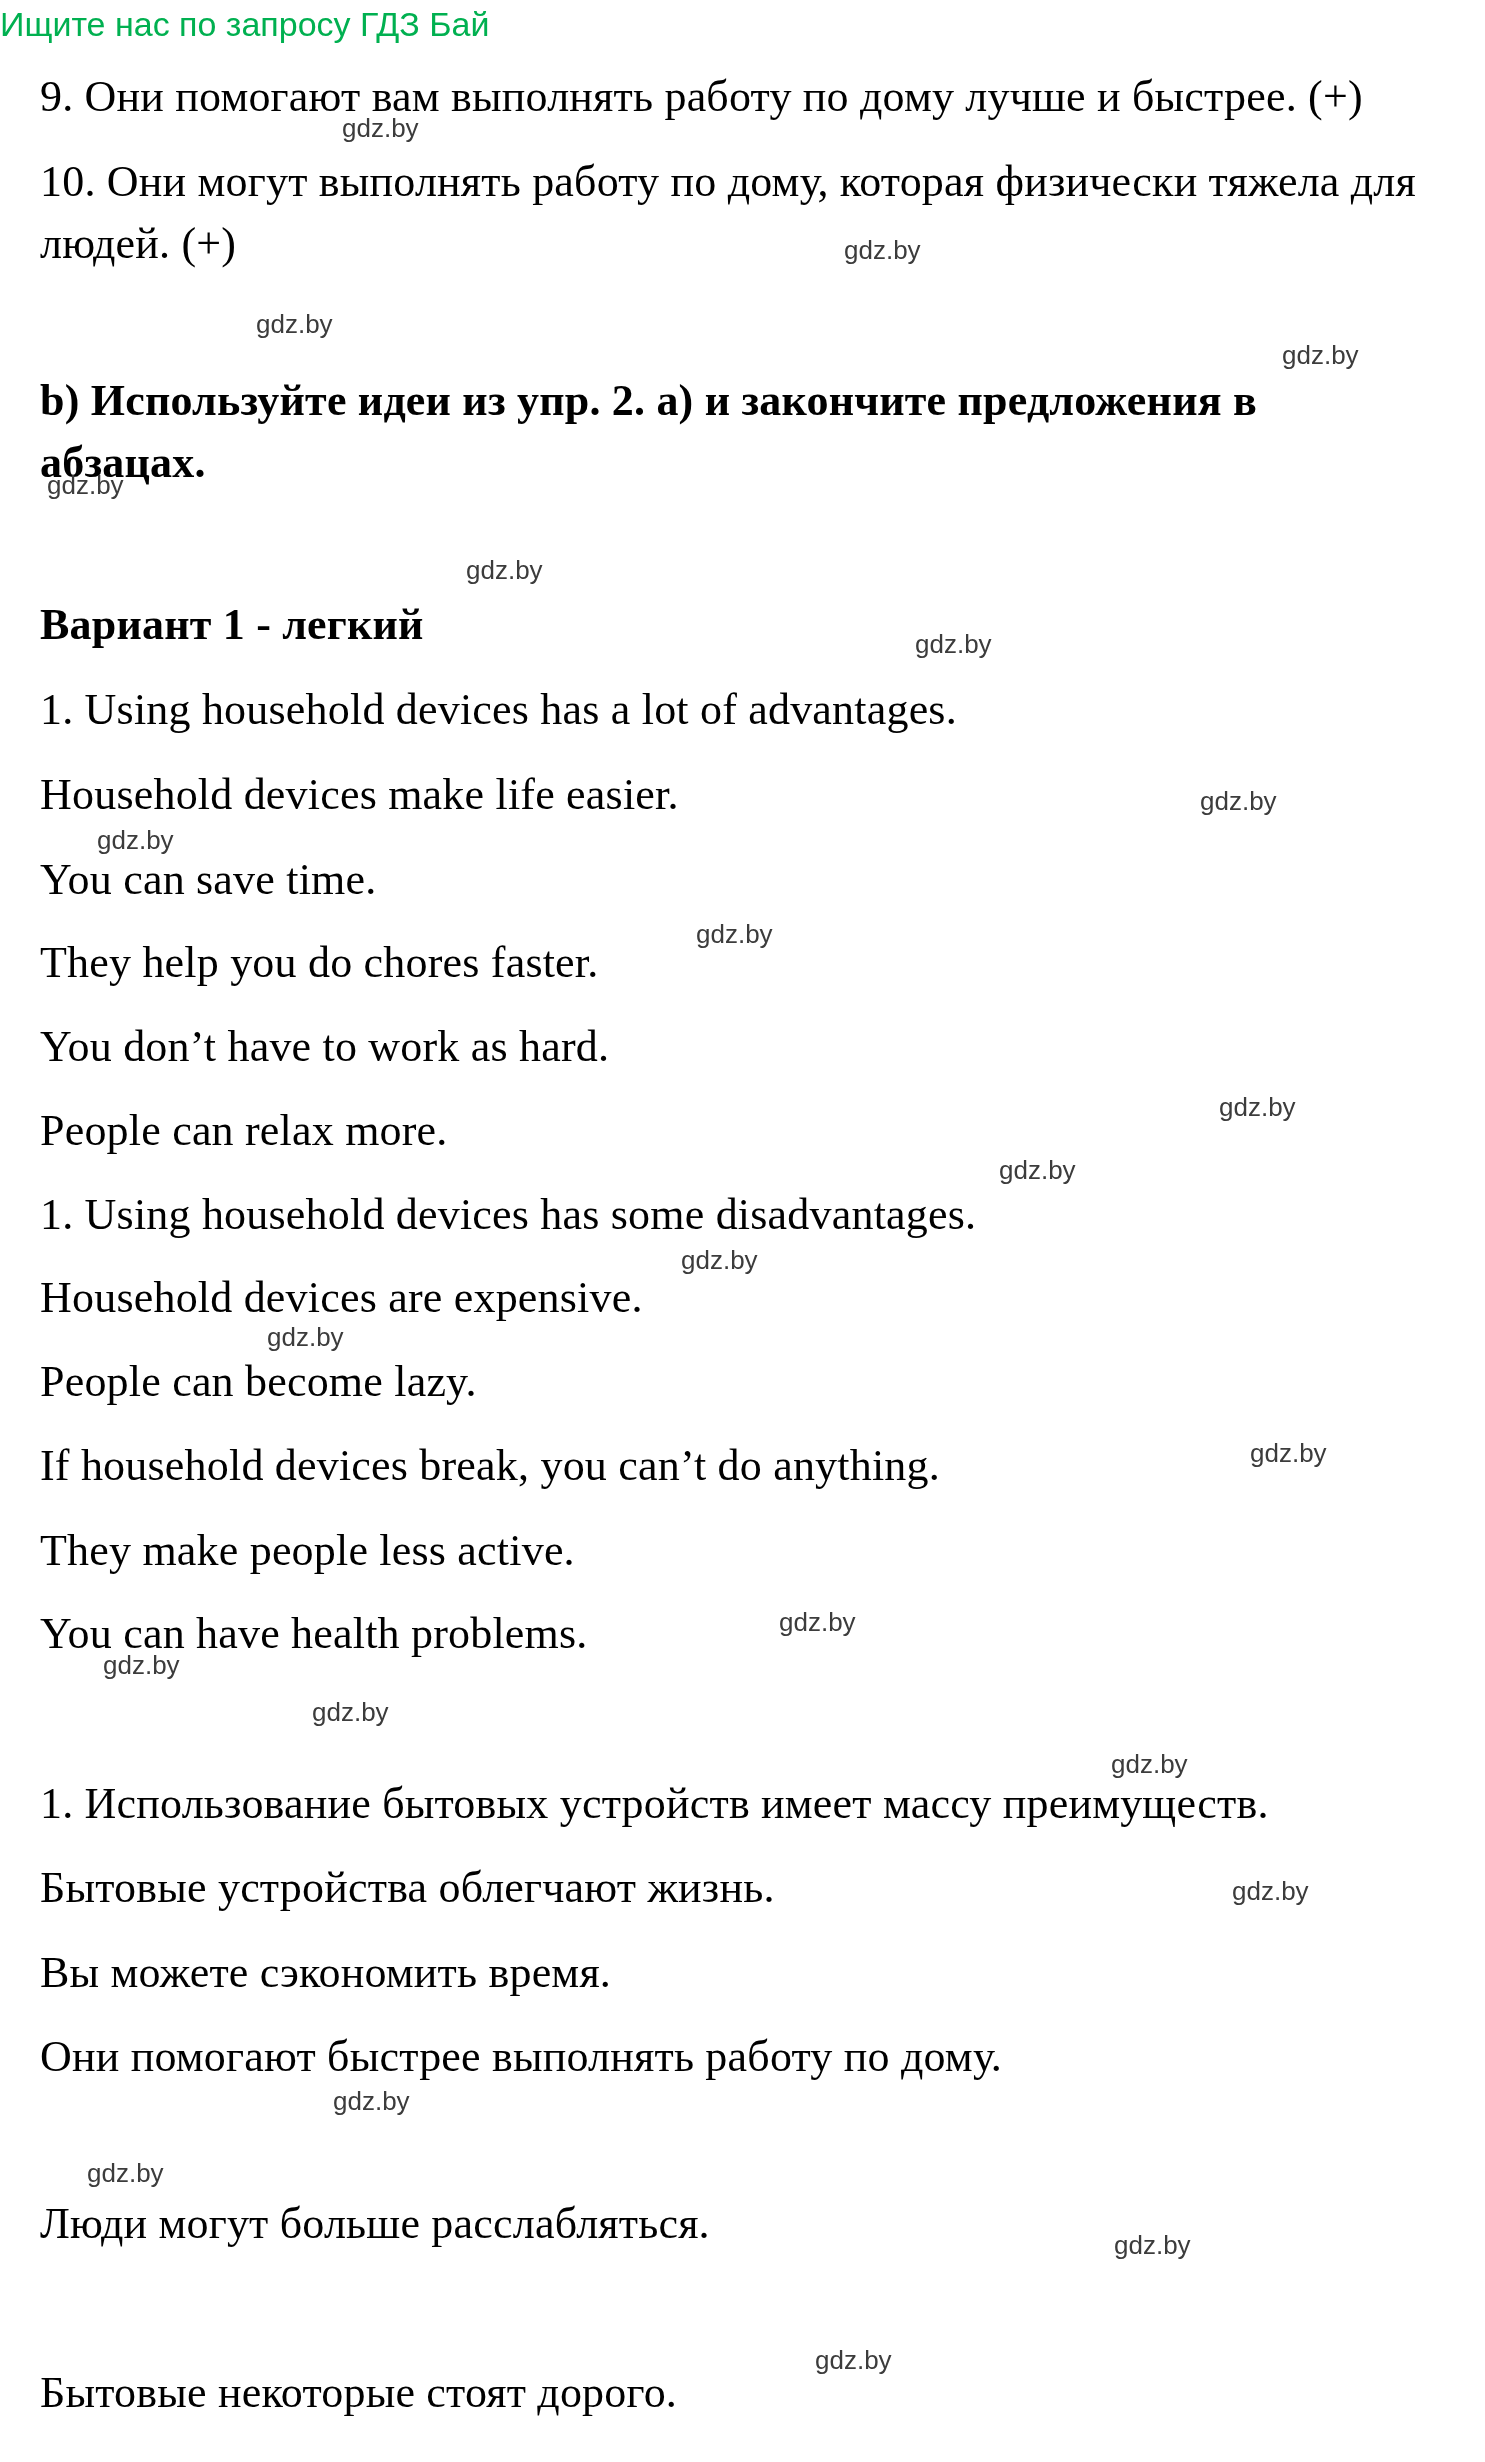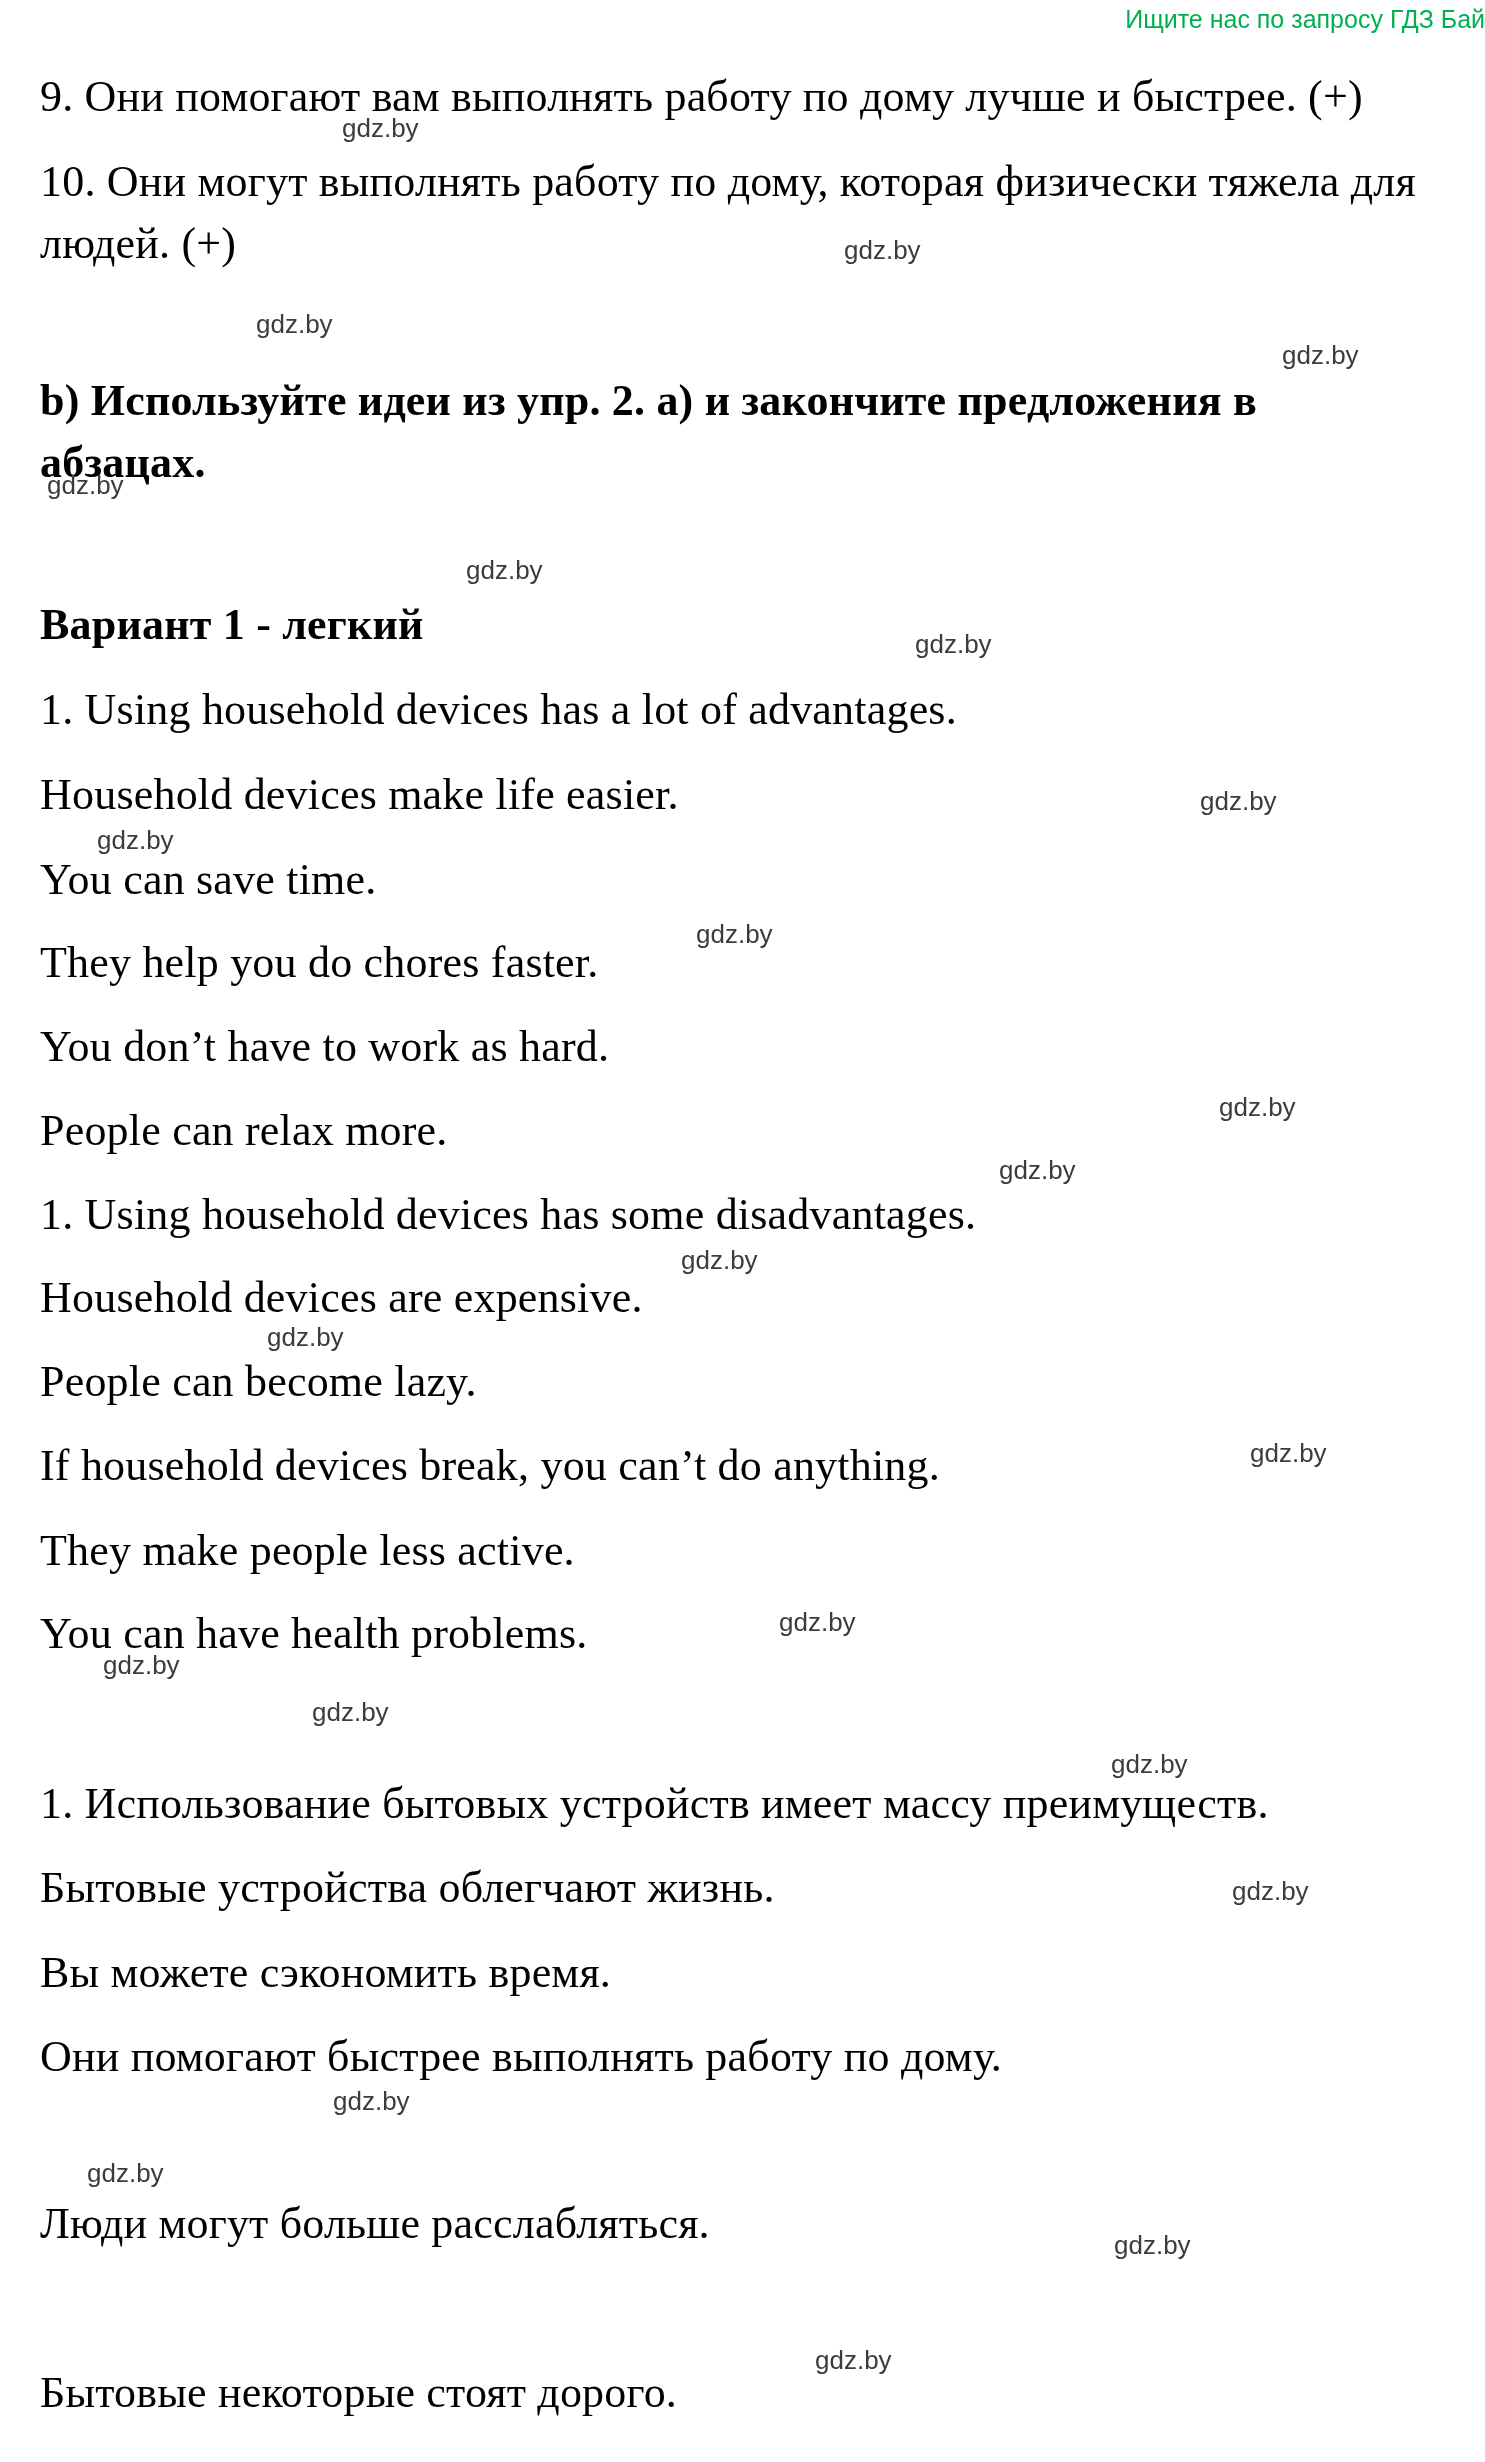--- a/index.html
+++ b/index.html
@@ -14,23 +14,23 @@
     background: #ffffff;
     overflow: hidden;
     font-family: "Liberation Serif", serif;
     color: #000000;
   }
   .promo {
     position: absolute;
     top: 4.8px;
     left: 0;
     width: 100%;
-    text-align: right;
+    text-align: left;
     font-family: "Liberation Sans", sans-serif;
-    font-size: 25px;
+    font-size: 34px;
     color: #00b050;
   }
   .para {
     position: absolute;
     left: 40px;
     width: 1430px;
     font-size: 44px;
     line-height: 62px;
     letter-spacing: 0.2px;
   }

